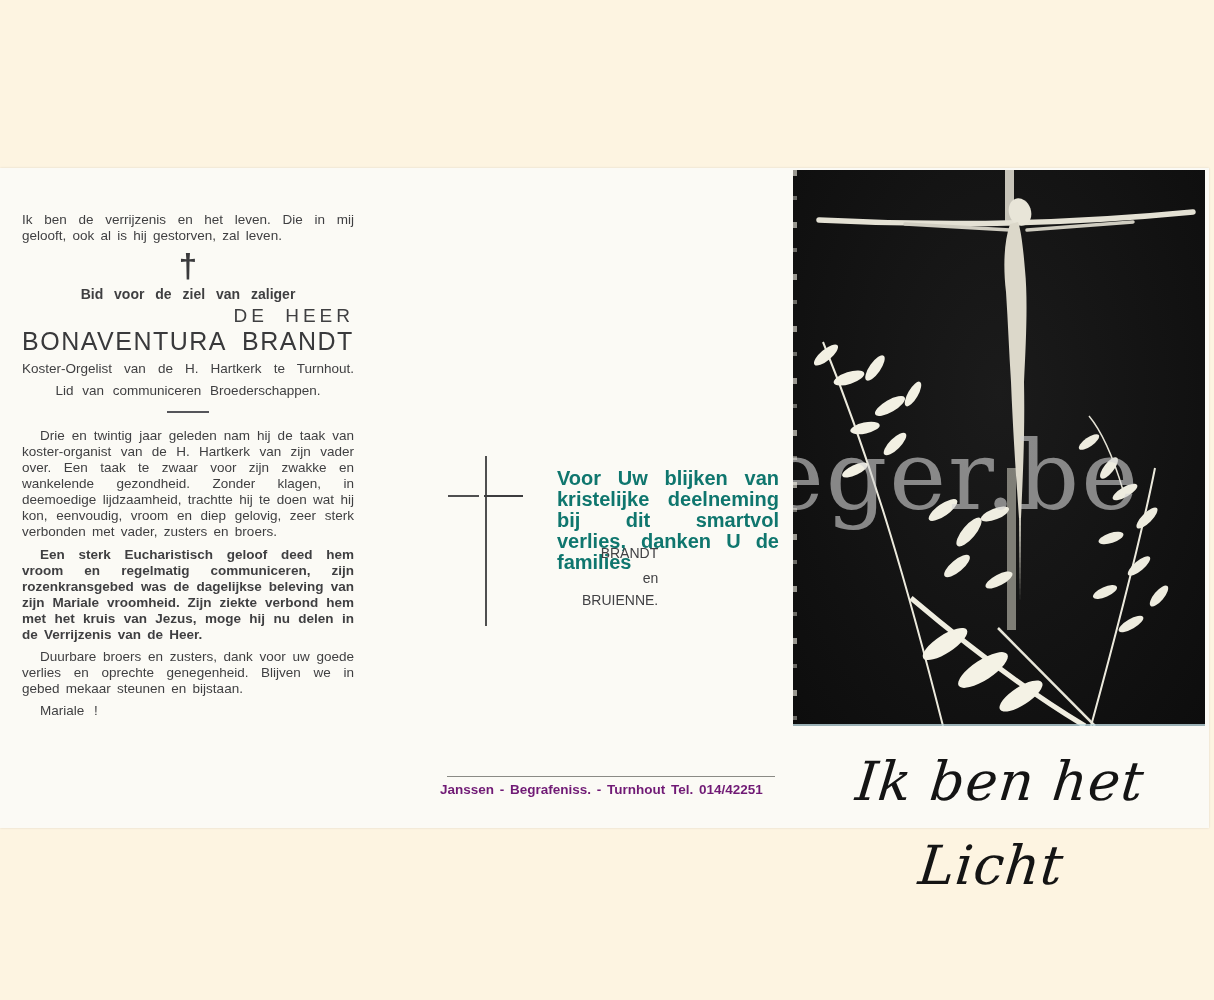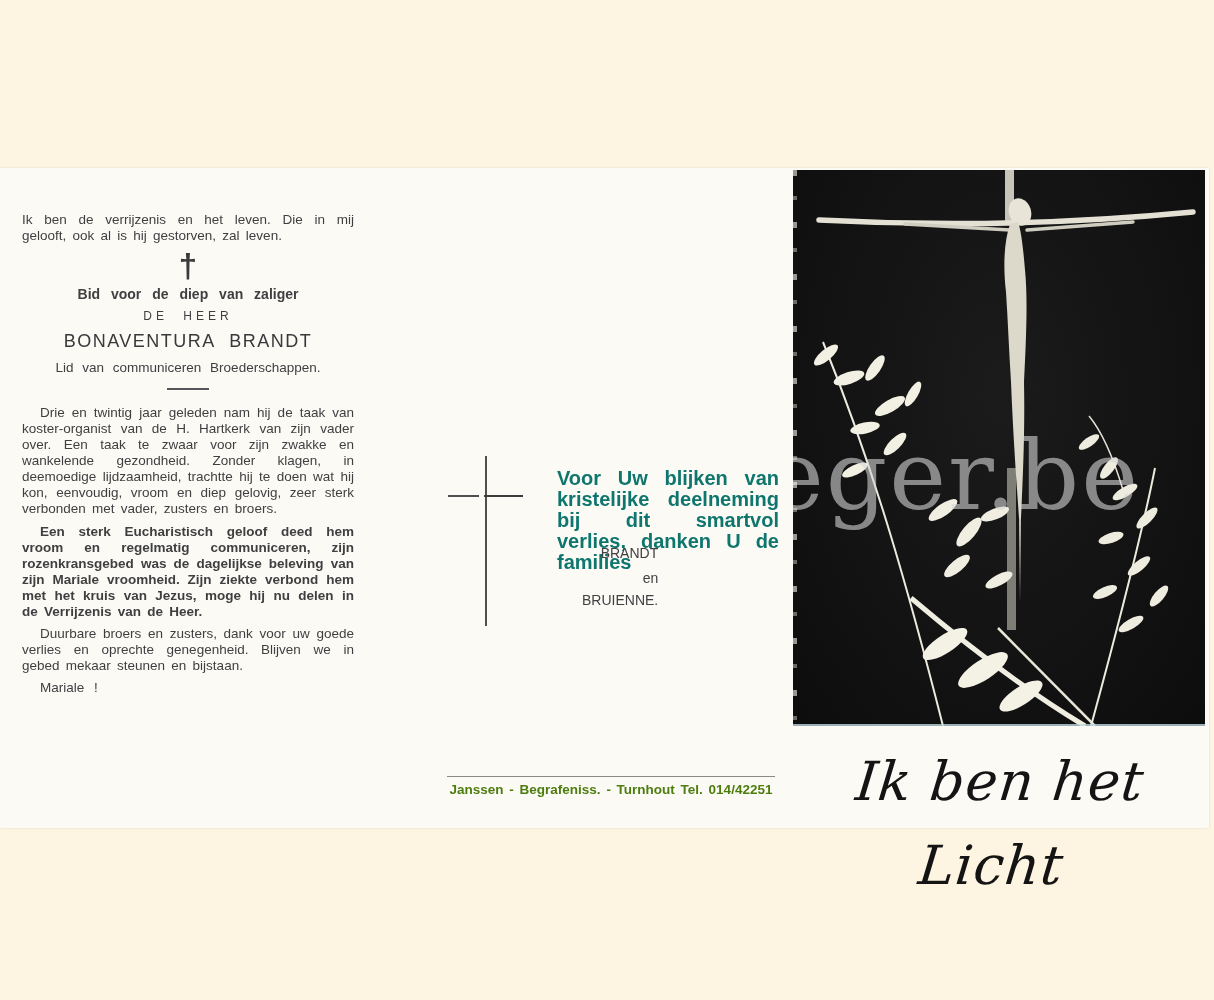--- a/index.html
+++ b/index.html
@@ -23,24 +23,24 @@
     color:#3f3f41;font-size:13.5px;line-height:16px;word-spacing:2.5px;
   }
   .panel-left p{margin:0;}
   .quote{text-align:justify;}
   .attribution{text-align:right;padding-right:2px;}
   .cross-glyph{
     text-align:center;font-size:33px;line-height:40px;height:40px;
     font-weight:bold;color:#3a3a3c;margin-top:2px;
   }
   .pray{font-weight:bold;text-align:center;word-spacing:7px;font-size:14px;}
-  .honorific{text-align:center;letter-spacing:4px;word-spacing:8px;margin-top:4px !important;line-height:20px;font-size:12px;}
+  .honorific{text-align:right;letter-spacing:4px;word-spacing:8px;margin-top:4px !important;line-height:20px;font-size:19px;}
   .name{
     margin:2px 0 0;text-align:center;font-weight:normal;
-    font-size:18px;line-height:26px;letter-spacing:1.5px;word-spacing:8px;color:#39393b;
+    font-size:25px;line-height:26px;letter-spacing:1.5px;word-spacing:8px;color:#39393b;
   }
   .role{margin-top:7px !important;text-align:justify;text-align-last:justify;}
   .membership{margin-top:6px !important;text-align:center;word-spacing:5px;}
   .life{margin-top:7px !important;text-align:justify;line-height:16.5px;}
   .separator{
     width:42px;height:0;border-top:2px solid #55555a;
     margin:12px auto 0;
   }
   .bodypar{text-align:justify;text-indent:18px;}
   .p1{margin-top:15px !important;}
@@ -57,21 +57,21 @@
   .families{position:absolute;left:582px;top:377px;color:#414144;}
   .families p{margin:0;font-weight:normal;font-size:14px;line-height:16px;text-align:right;}
   .family-1{margin-bottom:9px !important;}
   .conj{margin-bottom:6px !important;}
   .printer-rule{
     position:absolute;left:447px;top:608px;width:328px;height:0;
     border-top:1px solid #8a8a85;
   }
   .printer-line{
     position:absolute;left:440px;top:613px;width:342px;margin:0;
-    text-align:center;font-weight:bold;font-size:13.5px;color:#4d7c0f;
+    font-weight:bold;font-size:13.5px;color:#701a75;
     word-spacing:2px;line-height:18px;
   }
   
   .photo{
     position:absolute;left:793px;top:2px;width:412px;height:556px;
     background:radial-gradient(ellipse at 50% 40%, #1b1b1b 0%, #111111 70%, #0d0d0d 100%);
     overflow:hidden;
   }
   .photo svg{position:absolute;inset:0;}
   .photo-edge{
@@ -104,23 +104,24 @@
 </style>
 </head>
 <body>
 
 <div class="scan">
   <div class="card">
 
     <section class="panel-left">
       <p class="quote">Ik ben de verrijzenis en het leven. Die in mij gelooft, ook al is hij gestorven, zal leven.</p>
       <div class="cross-glyph">†</div>
-      <p class="pray">Bid voor de diep van zaliger</p>
+      <p class="pray">Bid voor de ziel van zaliger</p>
       <p class="honorific">DE HEER</p>
       <h1 class="name">BONAVENTURA BRANDT</h1>
+      <p class="role">Koster-Orgelist van de H. Hartkerk te Turnhout.</p>
       <p class="membership">Lid van communiceren Broederschappen.</p>
       <div class="separator"></div>
       <p class="bodypar p1">Drie en twintig jaar geleden nam hij de taak van koster-organist van de H. Hartkerk van zijn vader over. Een taak te zwaar voor zijn zwakke en wankelende gezondheid. Zonder klagen, in deemoedige lijdzaamheid, trachtte hij te doen wat hij kon, eenvoudig, vroom en diep gelovig, zeer sterk verbonden met vader, zusters en broers.</p>
       <p class="bodypar p2">Een sterk Eucharistisch geloof deed hem vroom en regelmatig communiceren, zijn rozenkransgebed was de dagelijkse beleving van zijn Mariale vroomheid. Zijn ziekte verbond hem met het kruis van Jezus, moge hij nu delen in de Verrijzenis van de Heer.</p>
       <p class="bodypar p3">Duurbare broers en zusters, dank voor uw goede verlies en oprechte genegenheid. Blijven we in gebed mekaar steunen en bijstaan.</p>
       <p class="farewell">Mariale !</p>
     </section>
 
     <svg class="thin-cross" viewBox="0 0 90 180">
       <line x1="43" y1="4" x2="43" y2="174" stroke="#3c3c3e" stroke-width="1.8"></line>

